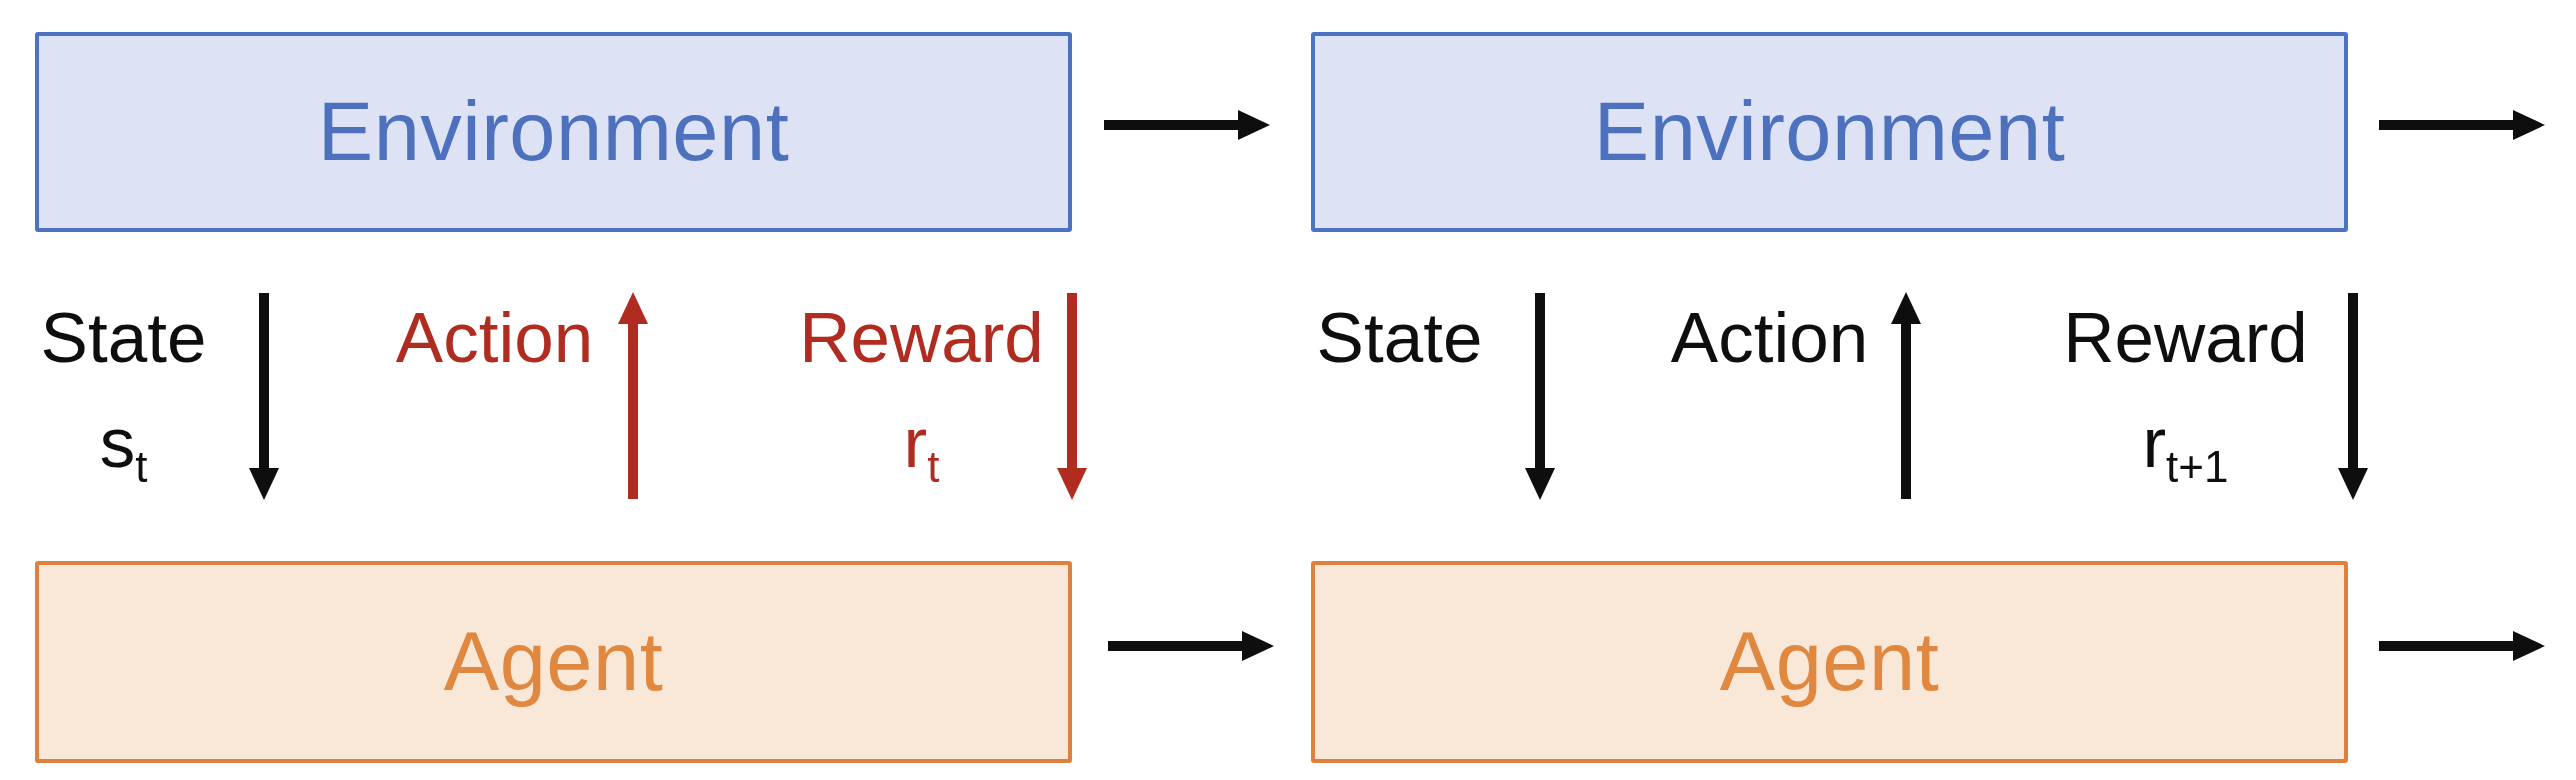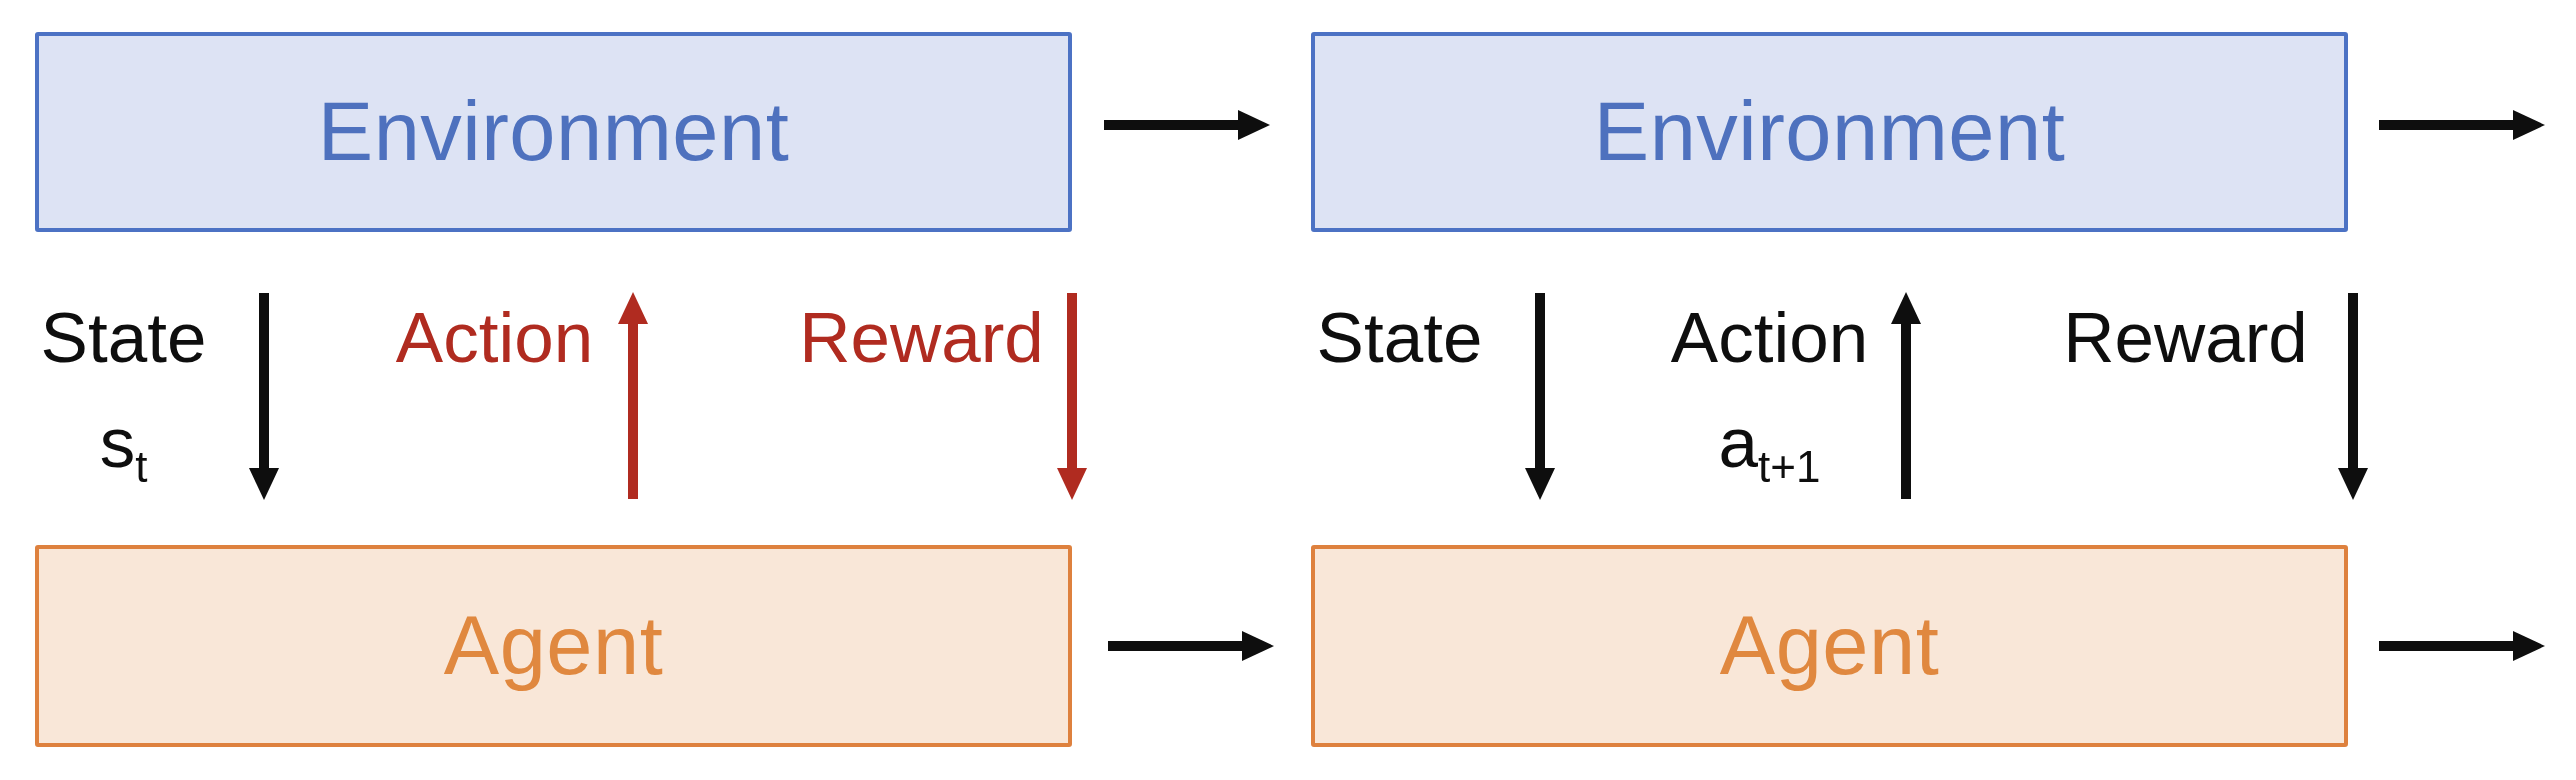--- a/index.html
+++ b/index.html
@@ -15,21 +15,21 @@
   .box {
     position:absolute;
     box-sizing:border-box;
     border:4px solid;
     border-radius:3px;
     display:flex; align-items:center; justify-content:center;
     font-size:83px;
     letter-spacing:0.5px;
   }
   .box.env   { border-color:var(--blue-border); background:var(--blue-fill);   color:var(--blue-text); }
-  .box.agent { border-color:var(--orange-border); background:var(--orange-fill); color:var(--orange-text); }
+  .box.agent { border-color:var(--orange-border); background:var(--orange-fill); color:var(--orange-text);margin-top:16px; }
 
   .env1   { left:35px;   top:32px;  width:1037px; height:200px; }
   .env2   { left:1311px; top:32px;  width:1037px; height:200px; }
   .agent1 { left:35px;   top:545px; width:1037px; height:202px; }
   .agent2 { left:1311px; top:545px; width:1037px; height:202px; }
 
   
   .sig {
     position:absolute;
     width:315px; top:302px;
@@ -106,31 +106,32 @@
 
   <div class="sig sig-l-state c-black">
     <span class="word">State</span>
     <span class="sym"><span>s</span><sub>t</sub></span>
   </div>
   <div class="sig sig-l-action c-red">
     <span class="word">Action</span>
   </div>
   <div class="sig sig-l-reward c-red">
     <span class="word">Reward</span>
+    <span class="sym"><span>r</span><sub>t</sub></span>
   </div>
 
   <div class="sig sig-r-state c-black">
     <span class="word">State</span>
   </div>
   <div class="sig sig-r-action c-black">
     <span class="word">Action</span>
-    <span class="sym"><span>a</span><sub>t+1</sub></span>
   </div>
   <div class="sig sig-r-reward c-black">
     <span class="word">Reward</span>
+    <span class="sym"><span>r</span><sub>t+1</sub></span>
   </div>
 
   <div class="va down va-l-state c-black"></div>
   <div class="va up   va-l-action c-red"></div>
   <div class="va down va-l-reward c-red"></div>
 
   <div class="va down va-r-state c-black"></div>
   <div class="va up   va-r-action c-black"></div>
   <div class="va down va-r-reward c-black"></div>
 

